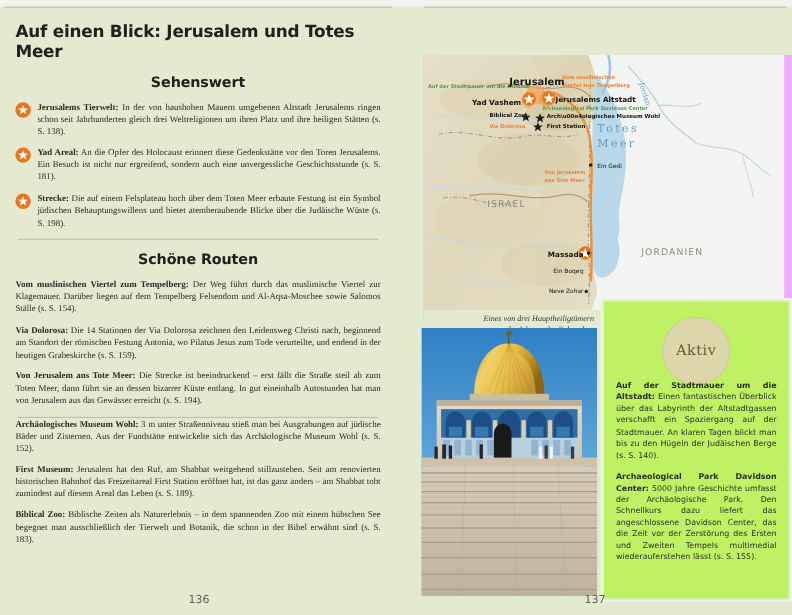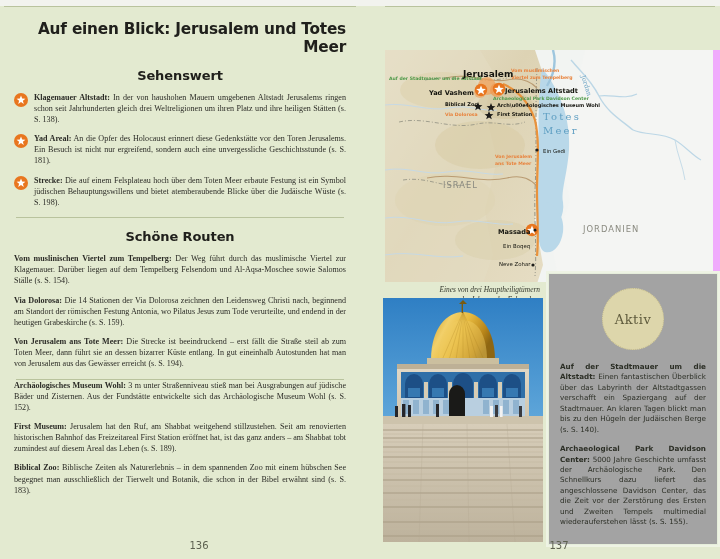--- a/index.html
+++ b/index.html
@@ -14,21 +14,21 @@
   .top-rule{position:absolute;left:4px;top:6px;width:352px;height:1px;background:#b9c39d;}
   .top-rule-r{position:absolute;left:385px;top:6px;width:330px;height:1px;background:#b9c39d;}
 
   
   .page-left{position:absolute;left:0;top:8px;width:362px;height:551px;}
   .lp-inner{padding:6px 16px 0 14px;}
 
   h1.main-title{
     font-family:"DejaVu Sans",sans-serif;
     font-weight:bold;font-size:15.3px;line-height:1.2;
-    margin:6px 0 0 0;text-align:right;color:#20201c;letter-spacing:-0.2px;
+    margin:6px 0 0 0;text-align:left;color:#20201c;letter-spacing:-0.2px;
   }
   h2.sec-title{
     font-family:"DejaVu Sans",sans-serif;
     font-weight:bold;font-size:13px;margin:11px 0 9px 0;
     text-align:center;color:#20201c;letter-spacing:-0.1px;
   }
   .divider{height:1px;background:#b9c39d;margin:9px 2px 0 2px;}
 
   .entry{position:relative;margin:0 0 8px 0;padding-left:20px;}
   .entry .badge{
@@ -41,21 +41,21 @@
     text-indent:0;
   }
   .entry p .lead{font-weight:bold;}
 
   .route{margin:0 0 8px 0;}
   .route p{margin:0;font-size:8.1px;line-height:1.38;text-align:justify;}
   .route p .lead{font-weight:bold;}
 
   .page-num{
     position:absolute;bottom:8px;width:100%;text-align:center;
-    font-family:"DejaVu Sans",sans-serif;font-size:10px;color:#5d6150;padding-left:18px;
+    font-family:"DejaVu Sans",sans-serif;font-size:10px;color:#5d6150;
   }
 
   
   .page-right{position:absolute;left:362px;top:8px;width:358px;height:551px;}
 
   .map-wrap{
     position:absolute;left:23px;top:3px;width:382px;height:240px;
     overflow:hidden;background:#f0abfc;margin-top:39px;
   }
   .map-svg{display:block;}
@@ -64,36 +64,36 @@
     position:absolute;left:23px;top:277px;width:155px;
     font-size:7.4px;font-style:italic;line-height:1.35;text-align:right;color:#33372c;font-family:Liberation Serif, serif;
   }
   .photo{
     position:absolute;left:21px;top:290px;width:160px;height:244px;overflow:hidden;
   }
   .photo svg{display:block;}
 
   .aktiv-box{
     position:absolute;left:186px;top:265px;width:168px;height:270px;
-    background:#a3a3a3;border:1px solid #e6eedb;
+    background:#bef264;border:1px solid #e6eedb;
     box-shadow:0 0 0 2px #eef3e4;
   }
   .aktiv-badge{
     position:absolute;left:50%;top:14px;transform:translateX(-50%);
     width:62px;height:62px;
   }
   .aktiv-badge .circ{
     position:absolute;inset:0;border-radius:50%;
     background:#ddd6ab;border:1.5px dotted #c6bd8c;
     display:flex;align-items:center;justify-content:center;
   }
   .aktiv-badge .lbl{
     font-family:"DejaVu Serif",serif;font-size:13px;color:#5e5a3c;letter-spacing:0.5px;
   }
-  .aktiv-body{position:absolute;left:11px;right:11px;top:88px;}
+  .aktiv-body{position:absolute;left:11px;right:11px;top:72px;}
   .aktiv-body p{
     margin:0 0 9px 0;font-family:"DejaVu Sans",sans-serif;
     font-size:7.2px;line-height:1.45;text-align:justify;color:#2c2f26;
   }
   .aktiv-body p .lead{font-weight:bold;}
 </style>
 </head>
 <body>
 
 <div class="top-strip"></div>
@@ -106,21 +106,21 @@
     <h1 class="main-title">Auf einen Blick: Jerusalem und Totes Meer</h1>
 
     <h2 class="sec-title">Sehenswert</h2>
 
     <div class="entry">
       <span class="badge">
         <svg width="10" height="10" viewBox="0 0 10 10">
             <polygon points="5,0.6 6.2,3.6 9.4,3.7 6.9,5.7 7.8,8.9 5,7 2.2,8.9 3.1,5.7 0.6,3.7 3.8,3.6" fill="#ffffff"></polygon>
           </svg>
       </span>
-      <p><span class="lead">Klagemauer Altstadt:</span><span> In der von haushohen Mauern umgebenen Altstadt Jerusalems ringen schon seit Jahrhunderten gleich drei Weltreligionen um ihren Platz und ihre heiligen Stätten (s. S. 138).</span></p>
+      <p><span class="lead">Jerusalems Tierwelt:</span><span> In der von haushohen Mauern umgebenen Altstadt Jerusalems ringen schon seit Jahrhunderten gleich drei Weltreligionen um ihren Platz und ihre heiligen Stätten (s. S. 138).</span></p>
     </div>
 
     <div class="entry">
       <span class="badge">
         <svg width="10" height="10" viewBox="0 0 10 10">
             <polygon points="5,0.6 6.2,3.6 9.4,3.7 6.9,5.7 7.8,8.9 5,7 2.2,8.9 3.1,5.7 0.6,3.7 3.8,3.6" fill="#ffffff"></polygon>
           </svg>
       </span>
       <p><span class="lead">Yad Areal:</span><span> An die Opfer des Holocaust erinnert diese Gedenkstätte vor den Toren Jerusalems. Ein Besuch ist nicht nur ergreifend, sondern auch eine unvergessliche Geschichtsstunde (s. S. 181).</span></p>
     </div>

